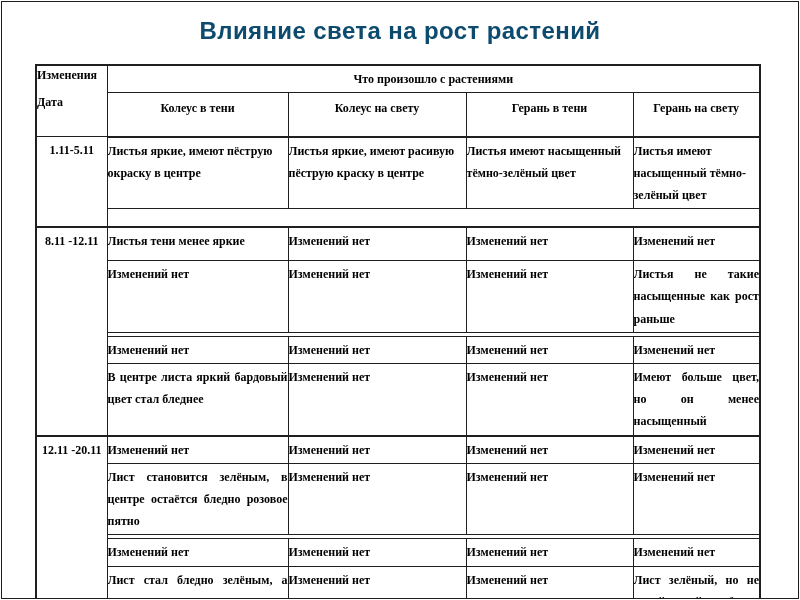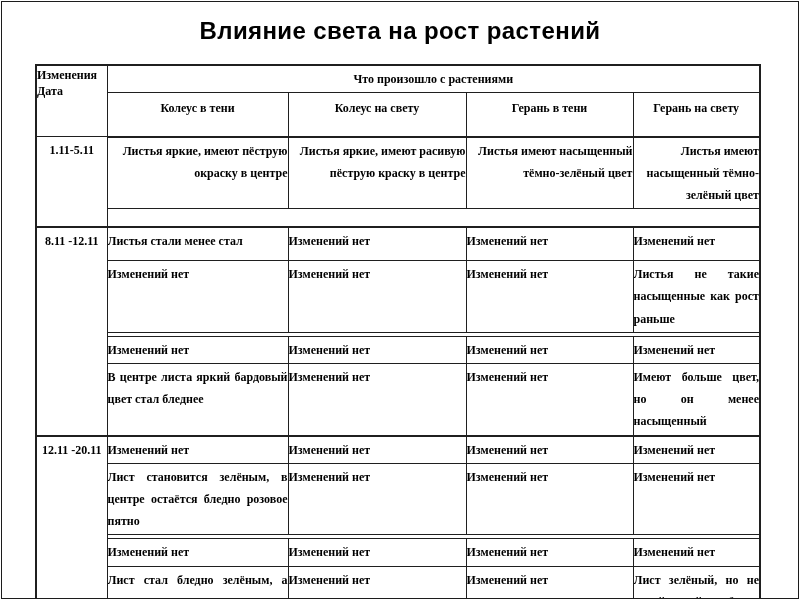--- a/index.html
+++ b/index.html
@@ -13,21 +13,21 @@
     color:#000000;
     overflow:hidden;
   }
   .title{
     margin:15px auto 0 auto;
     text-align:center;
     font-family:"Liberation Sans", sans-serif;
     font-size:24px;
     font-weight:bold;
     letter-spacing:0.4px;
-    color:#000000;
+    color:#0c4a6e;
   }
   table.results{
     position:absolute;
     left:33px; top:62px;
     width:724px;
     border-collapse:collapse;
     table-layout:fixed;
     border:2px solid #1f1f1f;
   }
   table.results td{
@@ -36,23 +36,23 @@
     font-weight:bold;
     line-height:1.85;
     vertical-align:top;
     padding:2px 0;
     overflow:hidden;
   }
   td.spanhead{text-align:center;padding:0 2px;line-height:17px;margin-left:40px;}
   tr.colheads td{text-align:center;padding-top:4px;border-bottom:2px solid #1f1f1f;}
   td.corner{padding:14px 2px 0 4px;}
   td.corner span{display:block;line-height:14px;}
-  td.corner .l2{margin-top:2px;}
+  td.corner .l2{margin-top:13px;}
   td.date{text-align:center;padding-top:28px;line-height:14px;}
-  td.c{text-align:right;padding:3px 5px;}
+  td.c{text-align:left;padding:3px 5px;}
   td.l{text-align:left;}
   td.j{text-align:justify;}
   tr.thin td{padding:0;line-height:0;font-size:0;}
   tr.gtop td{border-top:2px solid #1f1f1f;}
 </style>
 </head>
 <body>
 
 <div class="slide">
   <div class="title">Влияние света на рост растений</div>
@@ -87,21 +87,21 @@
       <td class="c">Листья яркие, имеют расивую пёструю краску в центре</td>
       <td class="c">Листья имеют насыщенный тёмно-зелёный цвет</td>
       <td class="c">Листья имеют насыщенный тёмно-зелёный цвет</td>
     </tr>
     <tr class="thin" style="height:18px">
       <td colspan="4"></td>
     </tr>
 
     <tr class="gtop" style="height:34px">
       <td class="date" rowspan="5">8.11 -12.11</td>
-      <td class="l">Листья стали менее стал</td>
+      <td class="l">Листья тени менее яркие</td>
       <td class="l">Изменений нет</td>
       <td class="l">Изменений нет</td>
       <td class="l">Изменений нет</td>
     </tr>
     <tr style="height:69px">
       <td class="l">Изменений нет</td>
       <td class="l">Изменений нет</td>
       <td class="l">Изменений нет</td>
       <td class="j">Листья не такие насыщенные как рост раньше</td>
     </tr>

